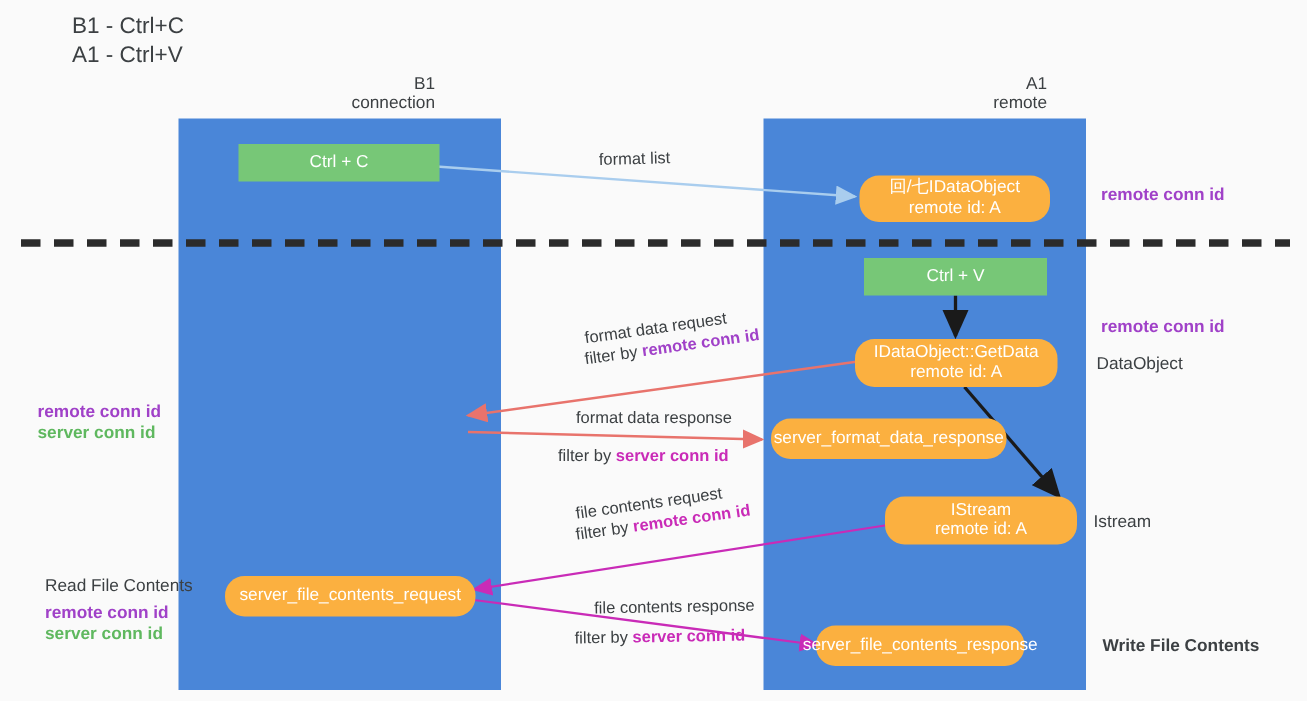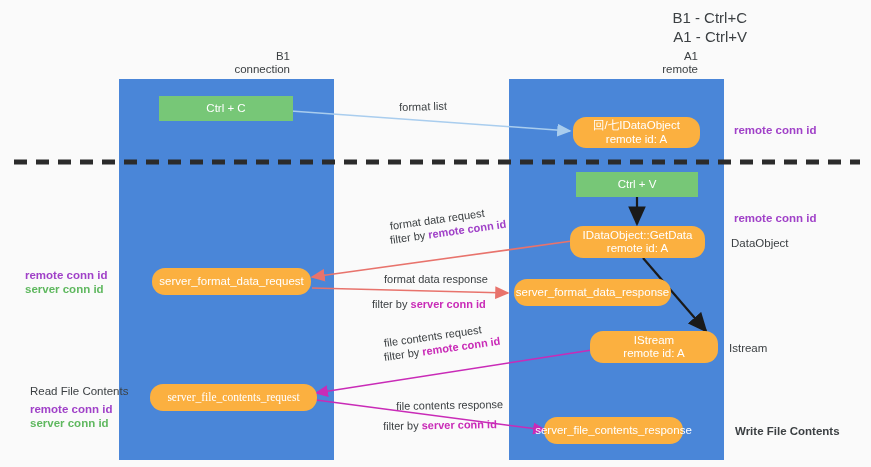--- a/index.html
+++ b/index.html
@@ -6,22 +6,22 @@
   body{
     width:871px;height:467px;position:relative;overflow:hidden;
     font-family:"Liberation Sans","DejaVu Sans",sans-serif;
     background:#fafafa;color:#3c4043;
   }
   .canvas{position:absolute;left:0;top:0;width:871px;height:467px;}
   .svg-layer{position:absolute;left:0;top:0;width:871px;height:467px;pointer-events:none;}
 
   
   .title{
-    position:absolute;left:0;top:8px;width:747px;text-align:right;
-    font-size:15px;line-height:19px;color:#3c4043;
+    position:absolute;left:0;top:8px;width:747px;text-align:left;
+    font-size:15px;line-height:19px;color:#3c4043;padding-left:48px;
   }
 
   
   .col-head{
     position:absolute;text-align:right;font-size:11.5px;line-height:13px;color:#3c4043;
   }
 
   
   .lane{position:absolute;background:#4a86d8;}
 
@@ -117,34 +117,31 @@
 
   <div class="box green" style="left:576px;top:172px;width:122px;height:25px;">
     <span>Ctrl + V</span>
   </div>
 
   <div class="box orange" style="left:570px;top:226px;width:135px;height:32px;">
     <span>IDataObject::GetData</span>
     <span>remote id: A</span>
   </div>
 
-  <div class="box orange" style="left:152px;top:268px;width:159px;height:27px;">
-    <span>server_format_data_request</span>
-  </div>
 
   <div class="box orange" style="left:514px;top:279px;width:157px;height:27px;">
     <span>server_format_data_response</span>
   </div>
 
   <div class="box orange" style="left:590px;top:331px;width:128px;height:32px;">
     <span>IStream</span>
     <span>remote id: A</span>
   </div>
 
-  <div class="box orange" style="left:150px;top:384px;width:167px;height:27px;font-family:Liberation Serif, serif;">
+  <div class="box orange" style="left:150px;top:384px;width:167px;height:27px;">
     <span>server_file_contents_request</span>
   </div>
 
   <div class="box orange" style="left:544px;top:417px;width:139px;height:27px;">
     <span>server_file_contents_response</span>
   </div>
 
   <div class="elbl" style="left:399px;top:100px;transform:rotate(-1.5deg);">format list</div>
 
   <div class="elbl" style="left:389px;top:219px;transform:rotate(-8deg);">format data request</div>

